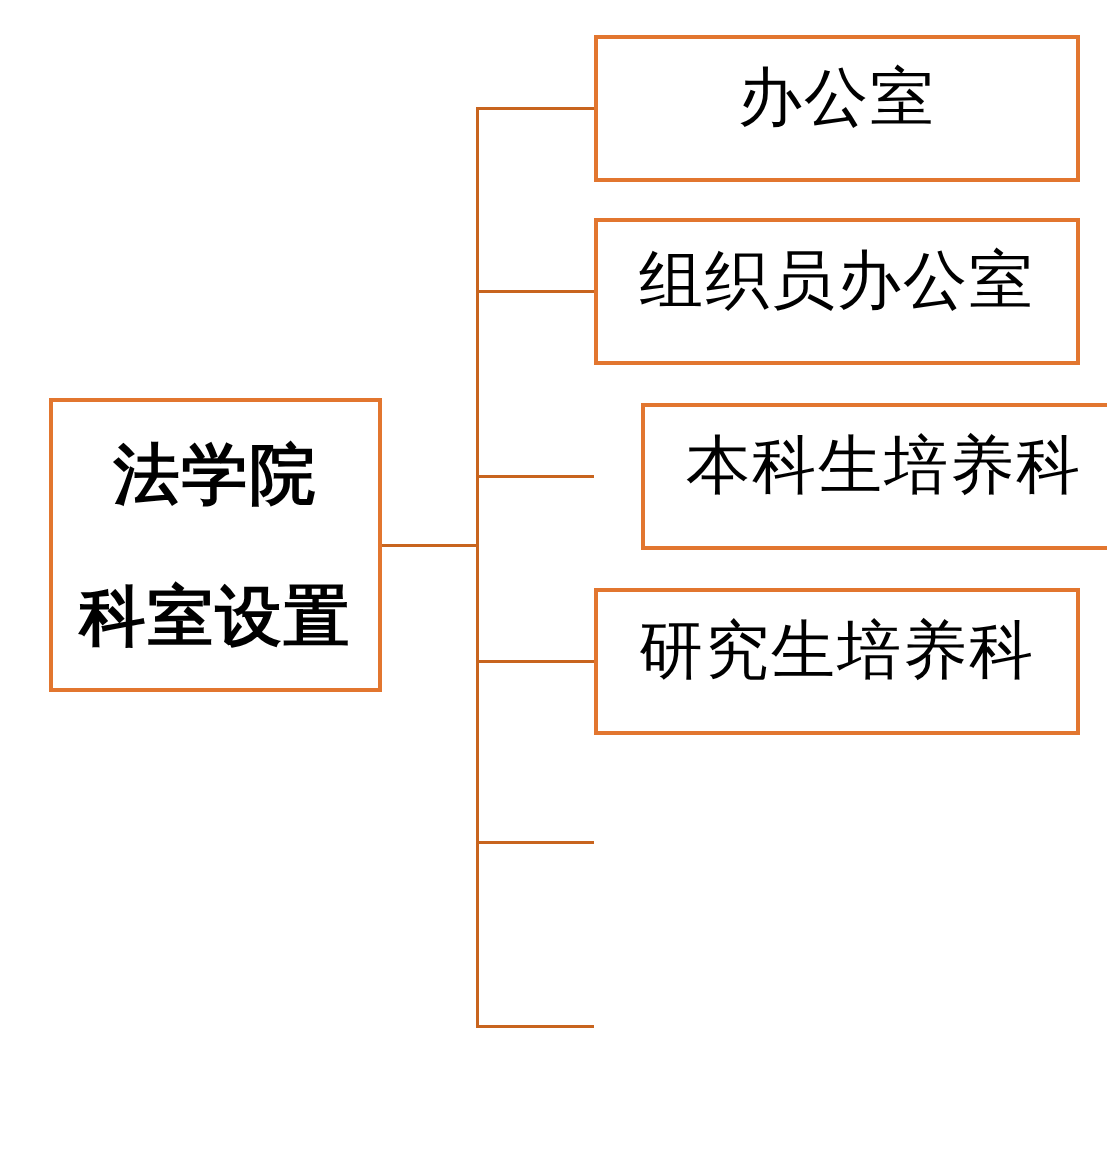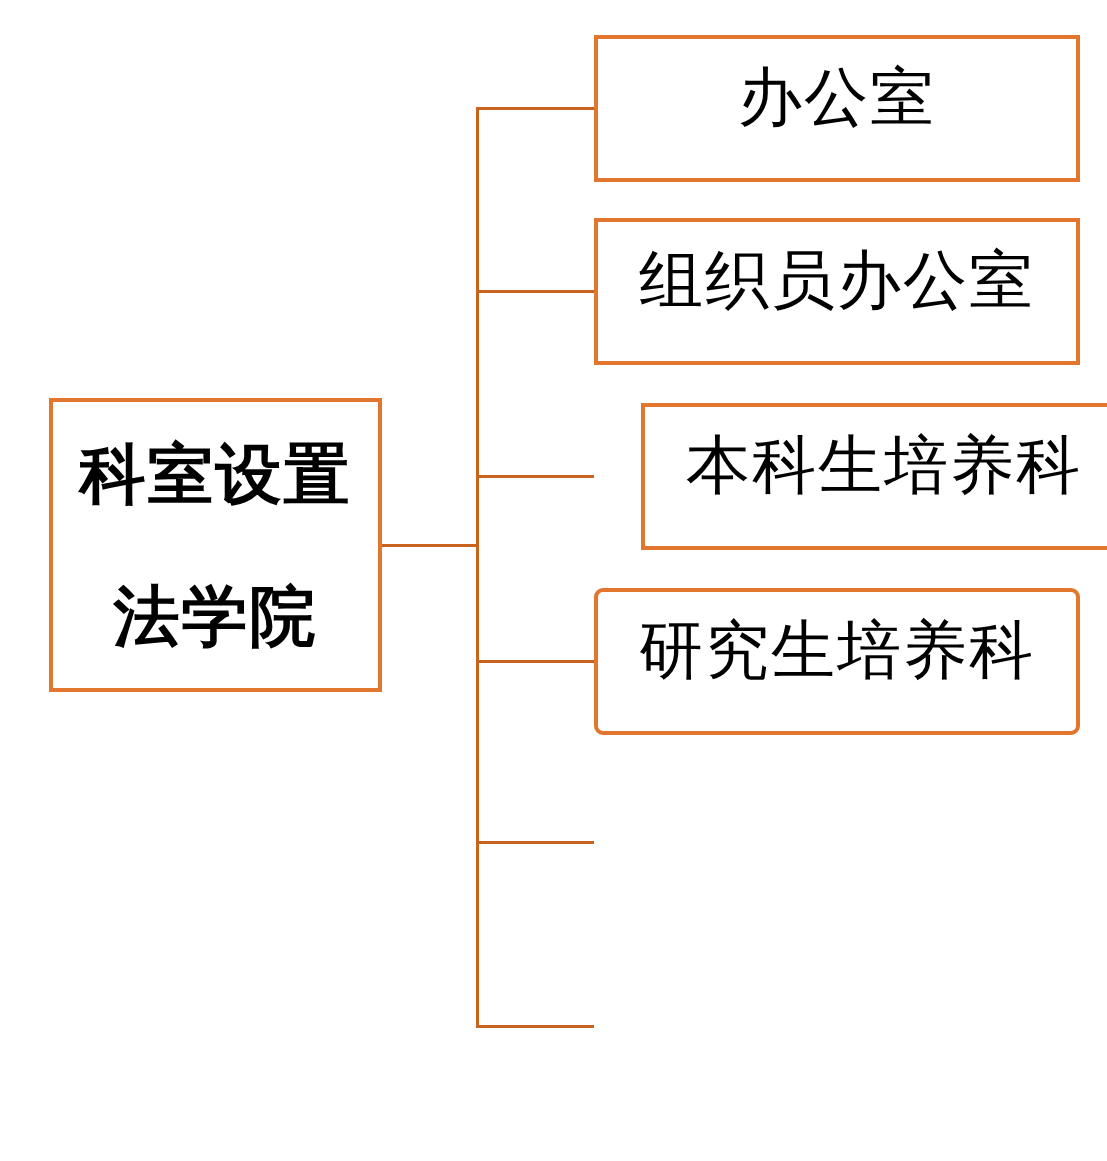--- a/index.html
+++ b/index.html
@@ -71,41 +71,41 @@
   }
   .b1 { top: 107px; }
   .b2 { top: 290px; }
   .b3 { top: 475px; }
   .b4 { top: 660px; }
   .b5 { top: 841px; }
   .b6 { top: 1025px; }
   .c1 { top: 35px; }
   .c2 { top: 218px; }
   .c3 { top: 403px; margin-left: 47px; }
-  .c4 { top: 588px; border-radius: 9px; }
+  .c4 { top: 588px; }
   .c5 { top: 769px; }
   .c6 { top: 953px; }
 </style>
 </head>
 <body>
 
 <div class="canvas">
 
   <div class="connector root-link"></div>
   <div class="connector spine"></div>
   <div class="connector branch b1"></div>
   <div class="connector branch b2"></div>
   <div class="connector branch b3"></div>
   <div class="connector branch b4"></div>
   <div class="connector branch b5"></div>
   <div class="connector branch b6"></div>
 
   <div class="root-box">
+    <div>法学院</div>
     <div>科室设置</div>
-    <div>法学院</div>
   </div>
 
   <div class="child-box c1">
     <span>办公室</span>
   </div>
   <div class="child-box c2">
     <span>组织员办公室</span>
   </div>
   <div class="child-box c3">
     <span>本科生培养科</span>

